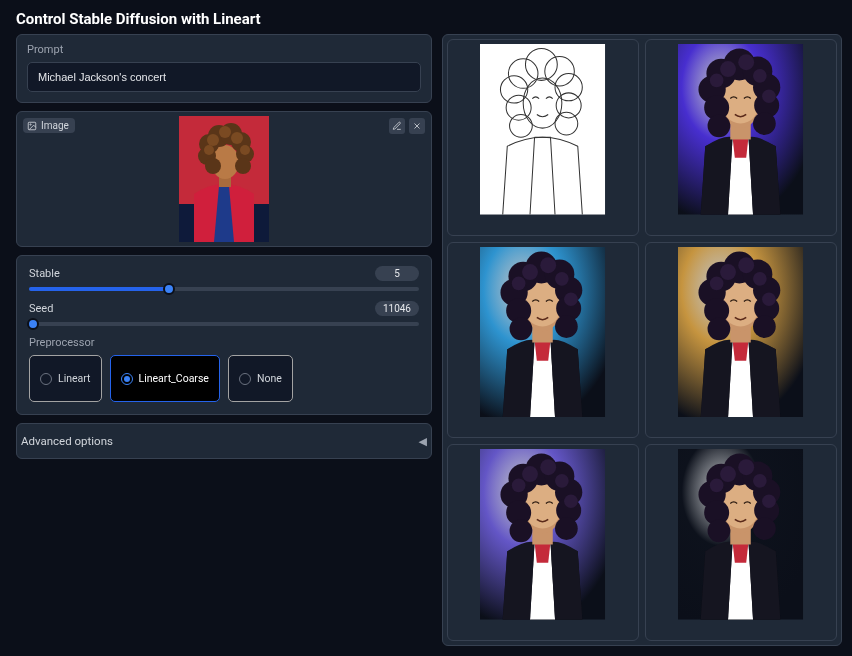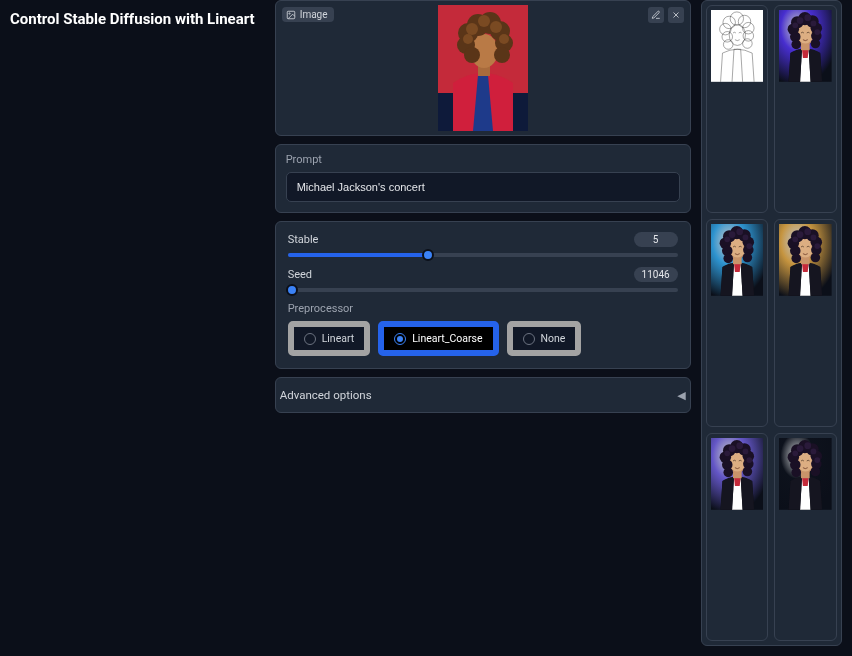--- a/index.html
+++ b/index.html
@@ -4,21 +4,21 @@
 <style>
   * { box-sizing: border-box; margin: 0; padding: 0; }
   html, body {
     width: 852px; height: 656px;
     background: #0b0f19;
     color: #e5e7eb;
     font-family: -apple-system, BlinkMacSystemFont, "Segoe UI", Roboto, Helvetica, Arial, sans-serif;
     font-size: 12px;
     overflow: hidden;
   }
-  .app { display: flex; height: 100%; }
+  .app { display: flex; flex-direction: column; height: 100%; margin-left: 6px; }
   .title {
     font-size: 15px; font-weight: 700; color: #ffffff;
     padding: 10px 10px 6px 10px;
   }
   .main { display: flex; flex: 1; gap: 10px; padding: 0 10px 10px 10px; overflow: hidden; }
   .left { width: 416px; display: flex; flex-direction: column; gap: 8px; }
   .right { flex: 1; }
 
   .panel {
     background: #1f2937;
@@ -114,23 +114,23 @@
     background: #3b82f6;
     border: 2px solid #0b0f19;
     border-radius: 50%;
     transform: translate(-50%, -50%);
   }
 
   .radio-group { display: flex; gap: 8px; margin-top: 4px; }
   .radio-chip {
     display: flex; align-items: center; gap: 6px;
     background: #111827;
-    border: 6px solid #a3a3a3;
+    border: 1px solid #a3a3a3;
     border-radius: 5px;
-    padding: 5px 10px;
+    padding: 16px 10px;
     font-size: 10.5px; color: #d1d5db;
     cursor: pointer;
   }
   .radio-dot {
     width: 12px; height: 12px;
     border: 1.5px solid #6b7280;
     border-radius: 50%;
     display: flex; align-items: center; justify-content: center;
   }
   .radio-chip.selected {
@@ -182,20 +182,25 @@
 </style>
 </head>
 <body>
 
 <div class="app">
   <div class="title">Control Stable Diffusion with Lineart</div>
 
   <div class="main">
 
     <div class="left">
+
+      <div class="panel prompt-box">
+        <span class="form-label">Prompt</span>
+        <input type="text" class="text-input" value="Michael Jackson's concert" style="">
+      </div>
 
       <div class="panel image-drop">
         <div class="tag">
           <svg viewBox="0 0 24 24" fill="none" stroke="#d1d5db" stroke-width="2">
             <rect x="3" y="3" width="18" height="18" rx="2"></rect>
             <circle cx="8.5" cy="8.5" r="1.5"></circle>
             <path d="M21 15l-5-5L5 21"></path>
           </svg>
           <span>Image</span>
         </div>
@@ -239,25 +244,20 @@
             </g>
             <g fill="#7a4a22">
               <circle cx="34" cy="24" r="6"></circle>
                 <circle cx="46" cy="16" r="6"></circle>
                 <circle cx="58" cy="22" r="6"></circle>
               <circle cx="66" cy="34" r="5"></circle>
                 <circle cx="30" cy="34" r="5"></circle>
             </g>
           </svg>
         </div>
-      </div>
-
-      <div class="panel prompt-box">
-        <span class="form-label">Prompt</span>
-        <input type="text" class="text-input" value="Michael Jackson's concert" style="">
       </div>
 
 
       <div class="panel sliders">
 
         <div class="slider-row">
           <div class="slider-head">
             <span class="lbl">Stable</span>
             <span class="slider-val">5</span>
           </div>

